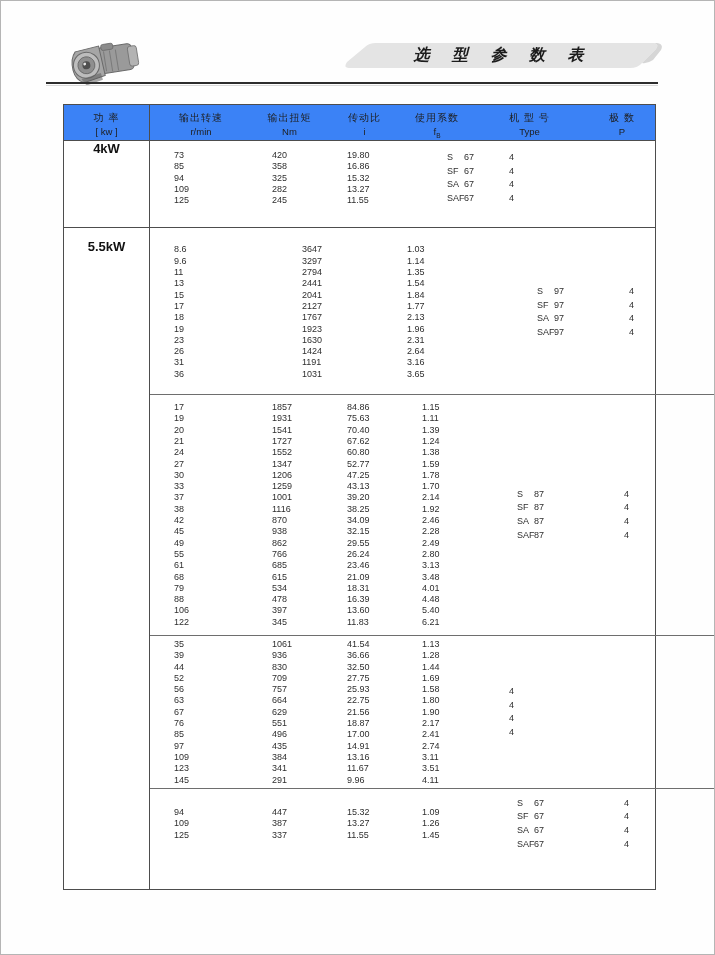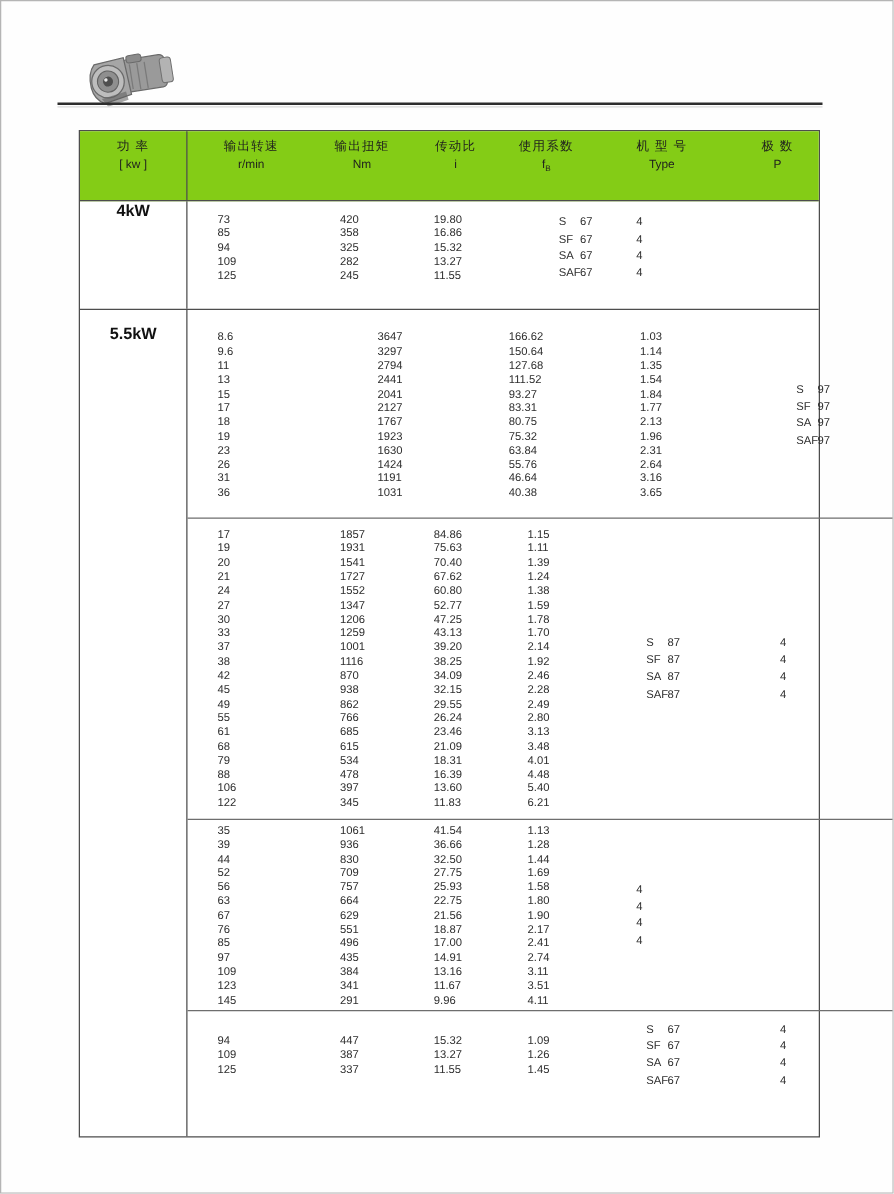--- a/index.html
+++ b/index.html
@@ -30,22 +30,22 @@
 
   
   .seltable {
     position:absolute; left:62px; top:103px; width:593px;
     border:1.5px solid #4d4d4d;
     background:#fff;
   }
   .thead {
     display:grid;
     grid-template-columns:86px 102px 75px 75px 70px 115px 70px;
-    height:56px;
-    background:#84cc16;
+    height:36px;
+    background:#3b82f6;
     border-bottom:1px solid #4d4d4d;
   }
   .th { text-align:center; padding-top:6px; }
   .th:first-child { border-right:1px solid #4d4d4d; }
   .th .zh { font-size:10px; color:#1e1e1e; letter-spacing:1px; line-height:14px; }
   .th .unit { font-size:9.5px; color:#1e1e1e; line-height:13px; }
   .th .unit sub { font-size:6.5px; }
 
   .section { display:flex; }
   .section-sep { border-top:1px solid #4d4d4d; }
@@ -98,20 +98,27 @@
         <path d="M12 12 L36 10 L38 40 L16 44 Q8 40 7 30 Q6 18 12 12 Z" fill="#a6a6a6" stroke="#6a6a6a" stroke-width="1"></path>
         <ellipse cx="21" cy="27" rx="13" ry="13" fill="#bdbdbd" stroke="#6a6a6a" stroke-width="1"></ellipse>
         <ellipse cx="21" cy="27" rx="8.5" ry="8.5" fill="#8f8f8f" stroke="#636363" stroke-width="0.8"></ellipse>
         <ellipse cx="21" cy="27" rx="4" ry="4" fill="#4f4f4f"></ellipse>
         <ellipse cx="19.5" cy="25.5" rx="1.4" ry="1.4" fill="#e8e8e8"></ellipse>
         <path d="M14 40 L34 37 L35 44 L18 47 Z" fill="#5d5d5d" opacity="0.55"></path>
       </g>
     </svg>
   </div>
 
+  <div class="banner">
+    <svg viewBox="0 0 328 31" width="328" height="31">
+      <path d="M14,28 Q8,28 12,22 L30,7 Q34,3 41,3 L317,3 Q325,3 321,9 L307,23 Q303,28 295,28 Z" fill="#e4e4e4"></path>
+      <path d="M317,3 Q325,3 321,9 L307,23 Q312,24 318,20 L326,10 Q329,4 322,3 Z" fill="#d6d6d6"></path>
+    </svg>
+    <span class="banner-text">选 型 参 数 表</span>
+  </div>
 
   <div class="rule"></div>
 
   <div class="seltable">
     <div class="thead">
       <div class="th">
         <div class="zh">功  率</div>
         <div class="unit">[ kw ]</div>
       </div>
       <div class="th">
@@ -204,34 +211,20 @@
                 <div class="num">2794</div>
                 <div class="num">2441</div>
                 <div class="num">2041</div>
                 <div class="num">2127</div>
                 <div class="num">1767</div>
                 <div class="num">1923</div>
                 <div class="num">1630</div>
                 <div class="num">1424</div>
                 <div class="num">1191</div>
                 <div class="num">1031</div>
-              </div>
-              <div class="stack c-ratio">
-                <div class="num">166.62</div>
-                <div class="num">150.64</div>
-                <div class="num">127.68</div>
-                <div class="num">111.52</div>
-                <div class="num">93.27</div>
-                <div class="num">83.31</div>
-                <div class="num">80.75</div>
-                <div class="num">75.32</div>
-                <div class="num">63.84</div>
-                <div class="num">55.76</div>
-                <div class="num">46.64</div>
-                <div class="num">40.38</div>
               </div>
               <div class="stack c-fb">
                 <div class="num">1.03</div>
                 <div class="num">1.14</div>
                 <div class="num">1.35</div>
                 <div class="num">1.54</div>
                 <div class="num">1.84</div>
                 <div class="num">1.77</div>
                 <div class="num">2.13</div>
                 <div class="num">1.96</div>

